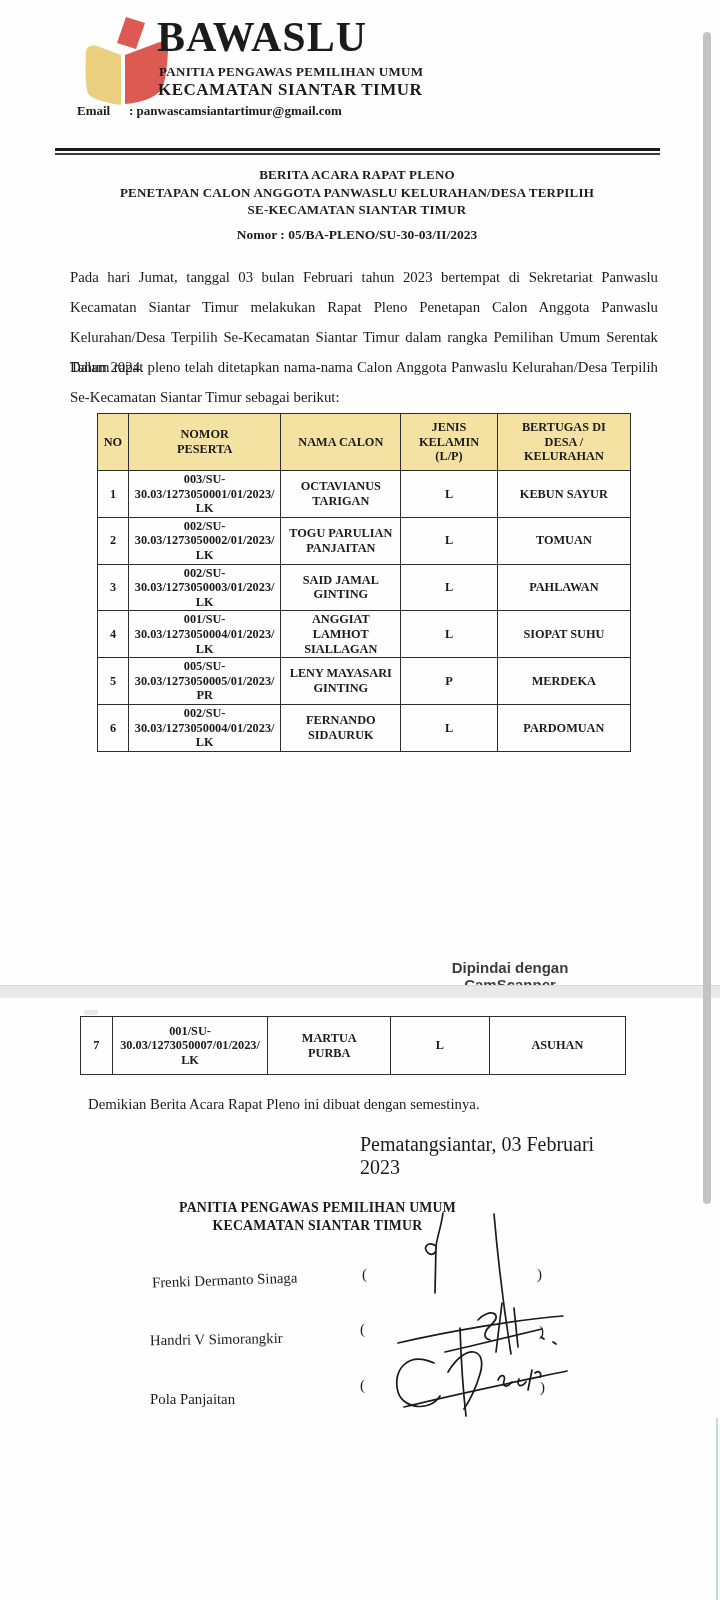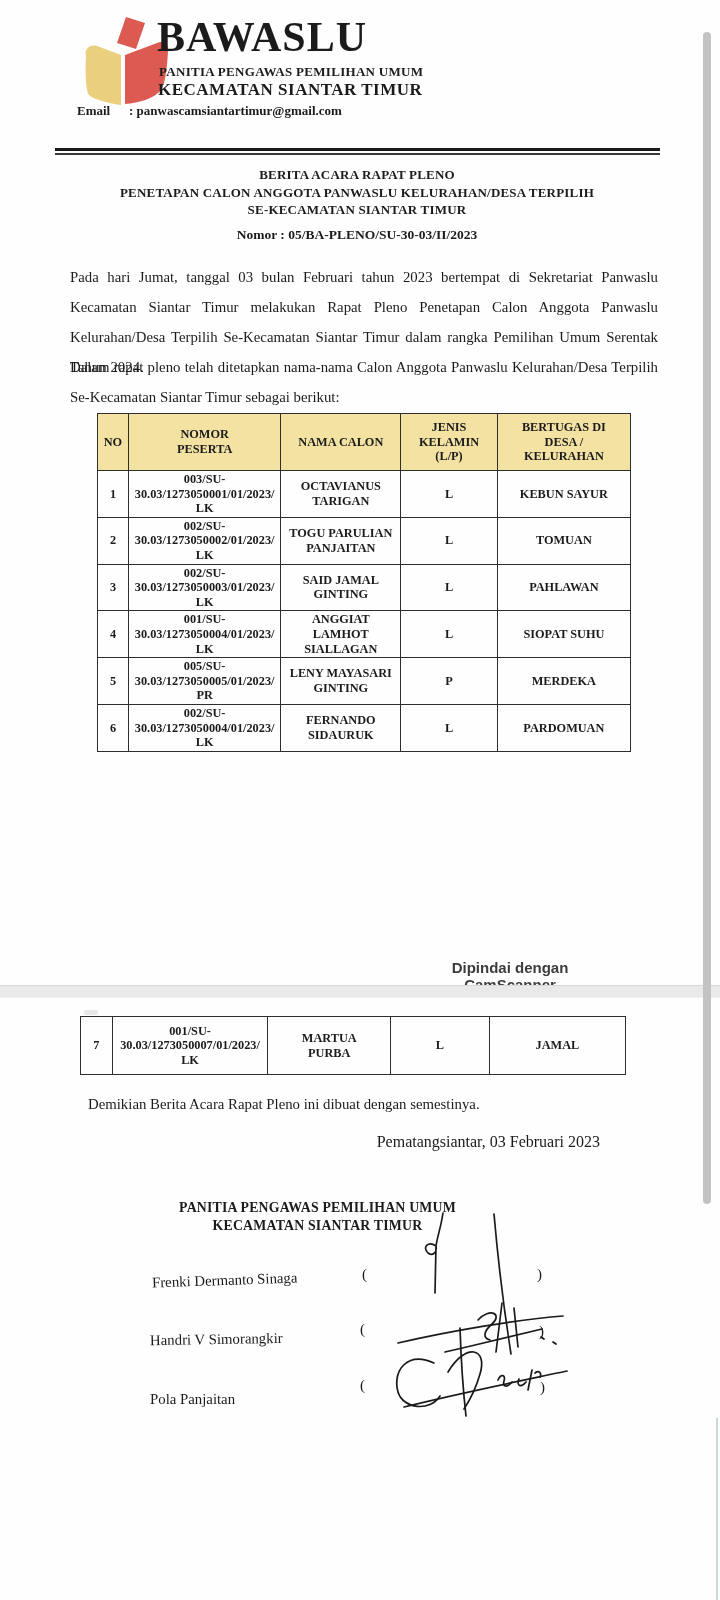--- a/index.html
+++ b/index.html
@@ -45,21 +45,21 @@
     font-size:12.3px;line-height:14.6px;font-weight:600;padding:1px 2px;
   }
   table.doc th{background:var(--table-header-bg);font-weight:700;height:57px;}
   table.doc td{height:45px;}
   td.no-cell{font-weight:700;}
   td.top-align{vertical-align:top;}
 
   .cam-note{font-family:"Liberation Sans",sans-serif;font-size:15px;font-weight:700;color:#3c3c3c;text-align:center;}
 
   .closing{font-size:14.8px;}
-  .dateline{font-size:16px;text-align:right;}
+  .dateline{font-size:20px;text-align:left;}
   .committee-block{text-align:center;font-weight:700;font-size:13.8px;line-height:18px;letter-spacing:.2px;}
   .signer-name{font-size:14.8px;}
   .paren{font-size:15px;}
 
   .scroll-thumb{background:#c3c3c3;border-radius:4px;}
   .edge-line{background:#b8cfd2;opacity:.8;}
   .smudge{background:#d9d9d9;opacity:.6;border-radius:2px;}
   svg{display:block;}
 </style>
 </head>
@@ -207,21 +207,21 @@
           </colgroup>
         <tbody>
             <tr>
           <td class="no-cell top-align" style="height:58px;">7</td>
           <td class="pre">001/SU-
 30.03/1273050007/01/2023/
 LK</td>
           <td class="pre top-align">MARTUA
 PURBA</td>
           <td class="top-align">L</td>
-          <td class="top-align">JAMAL</td>
+          <td class="top-align">ASUHAN</td>
         </tr>
       </tbody>
         </table>
     </div>
 
     <div class="abs closing" style="left:88px;top:98px;width:560px;">Demikian Berita Acara Rapat Pleno ini dibuat dengan semestinya.</div>
 
     <div class="abs dateline" style="left:360px;top:135px;width:240px;">Pematangsiantar, 03 Februari 2023</div>
 
     <div class="abs committee-block" style="left:95px;top:201px;width:445px;">

